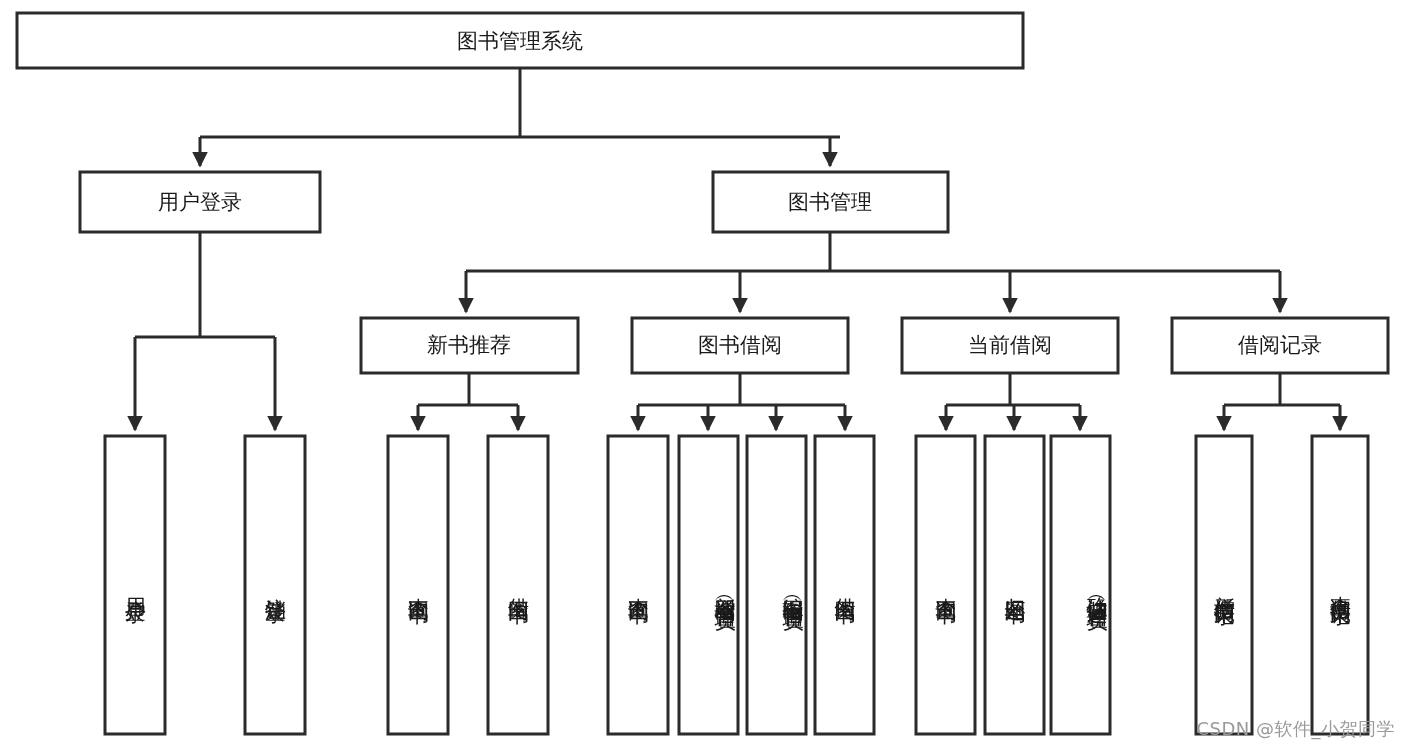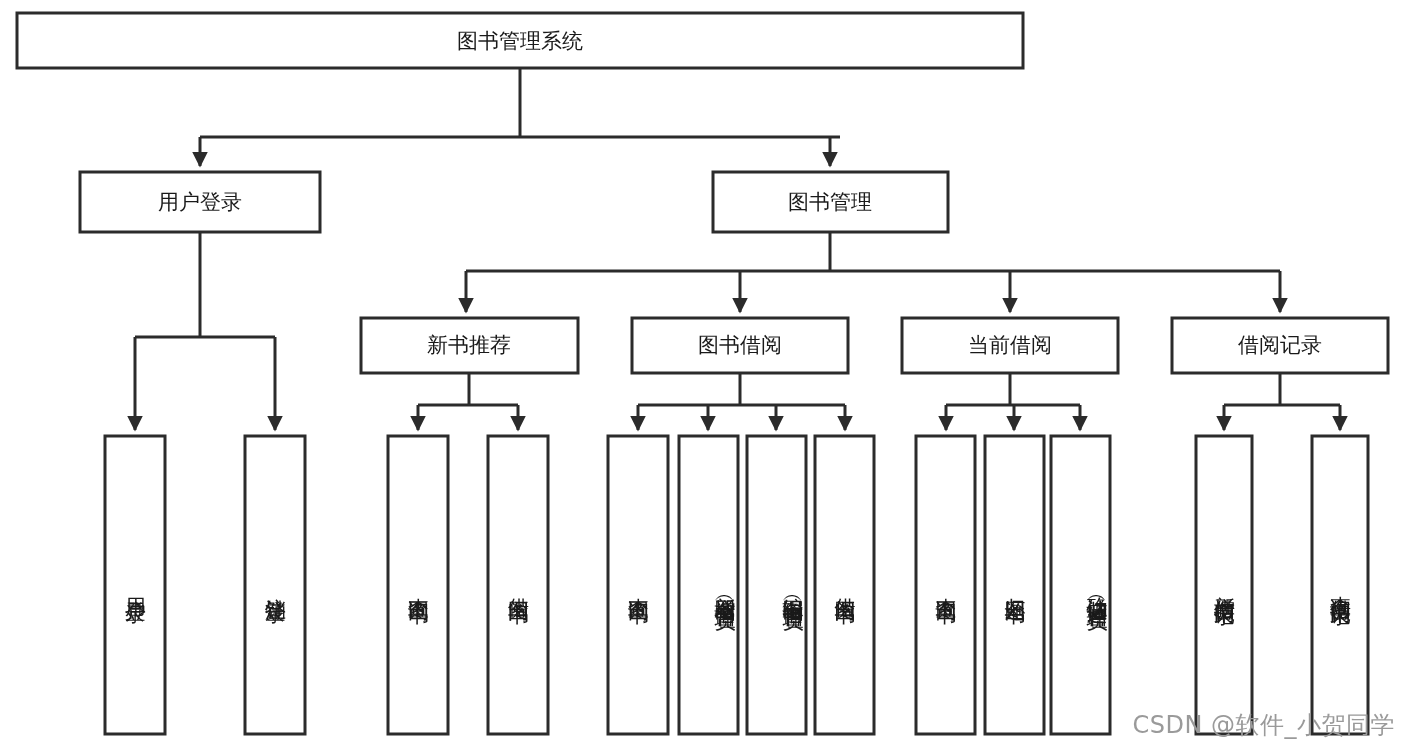--- a/index.html
+++ b/index.html
@@ -64,21 +64,21 @@
     justify-content: center;
     text-align: center;
     white-space: nowrap;
     pointer-events: none;
   }
   #watermark {
     position: absolute;
     right: 10px;
     bottom: 6px;
     font-family: "DejaVu Sans", "Liberation Sans", sans-serif;
-    font-size: 24px;
+    font-size: 18px;
     color: #9a9a9a;
     white-space: nowrap;
     letter-spacing: 0.5px;
   }
 </style>
 </head>
 <body>
 
 <div id="diagram-root">
 

